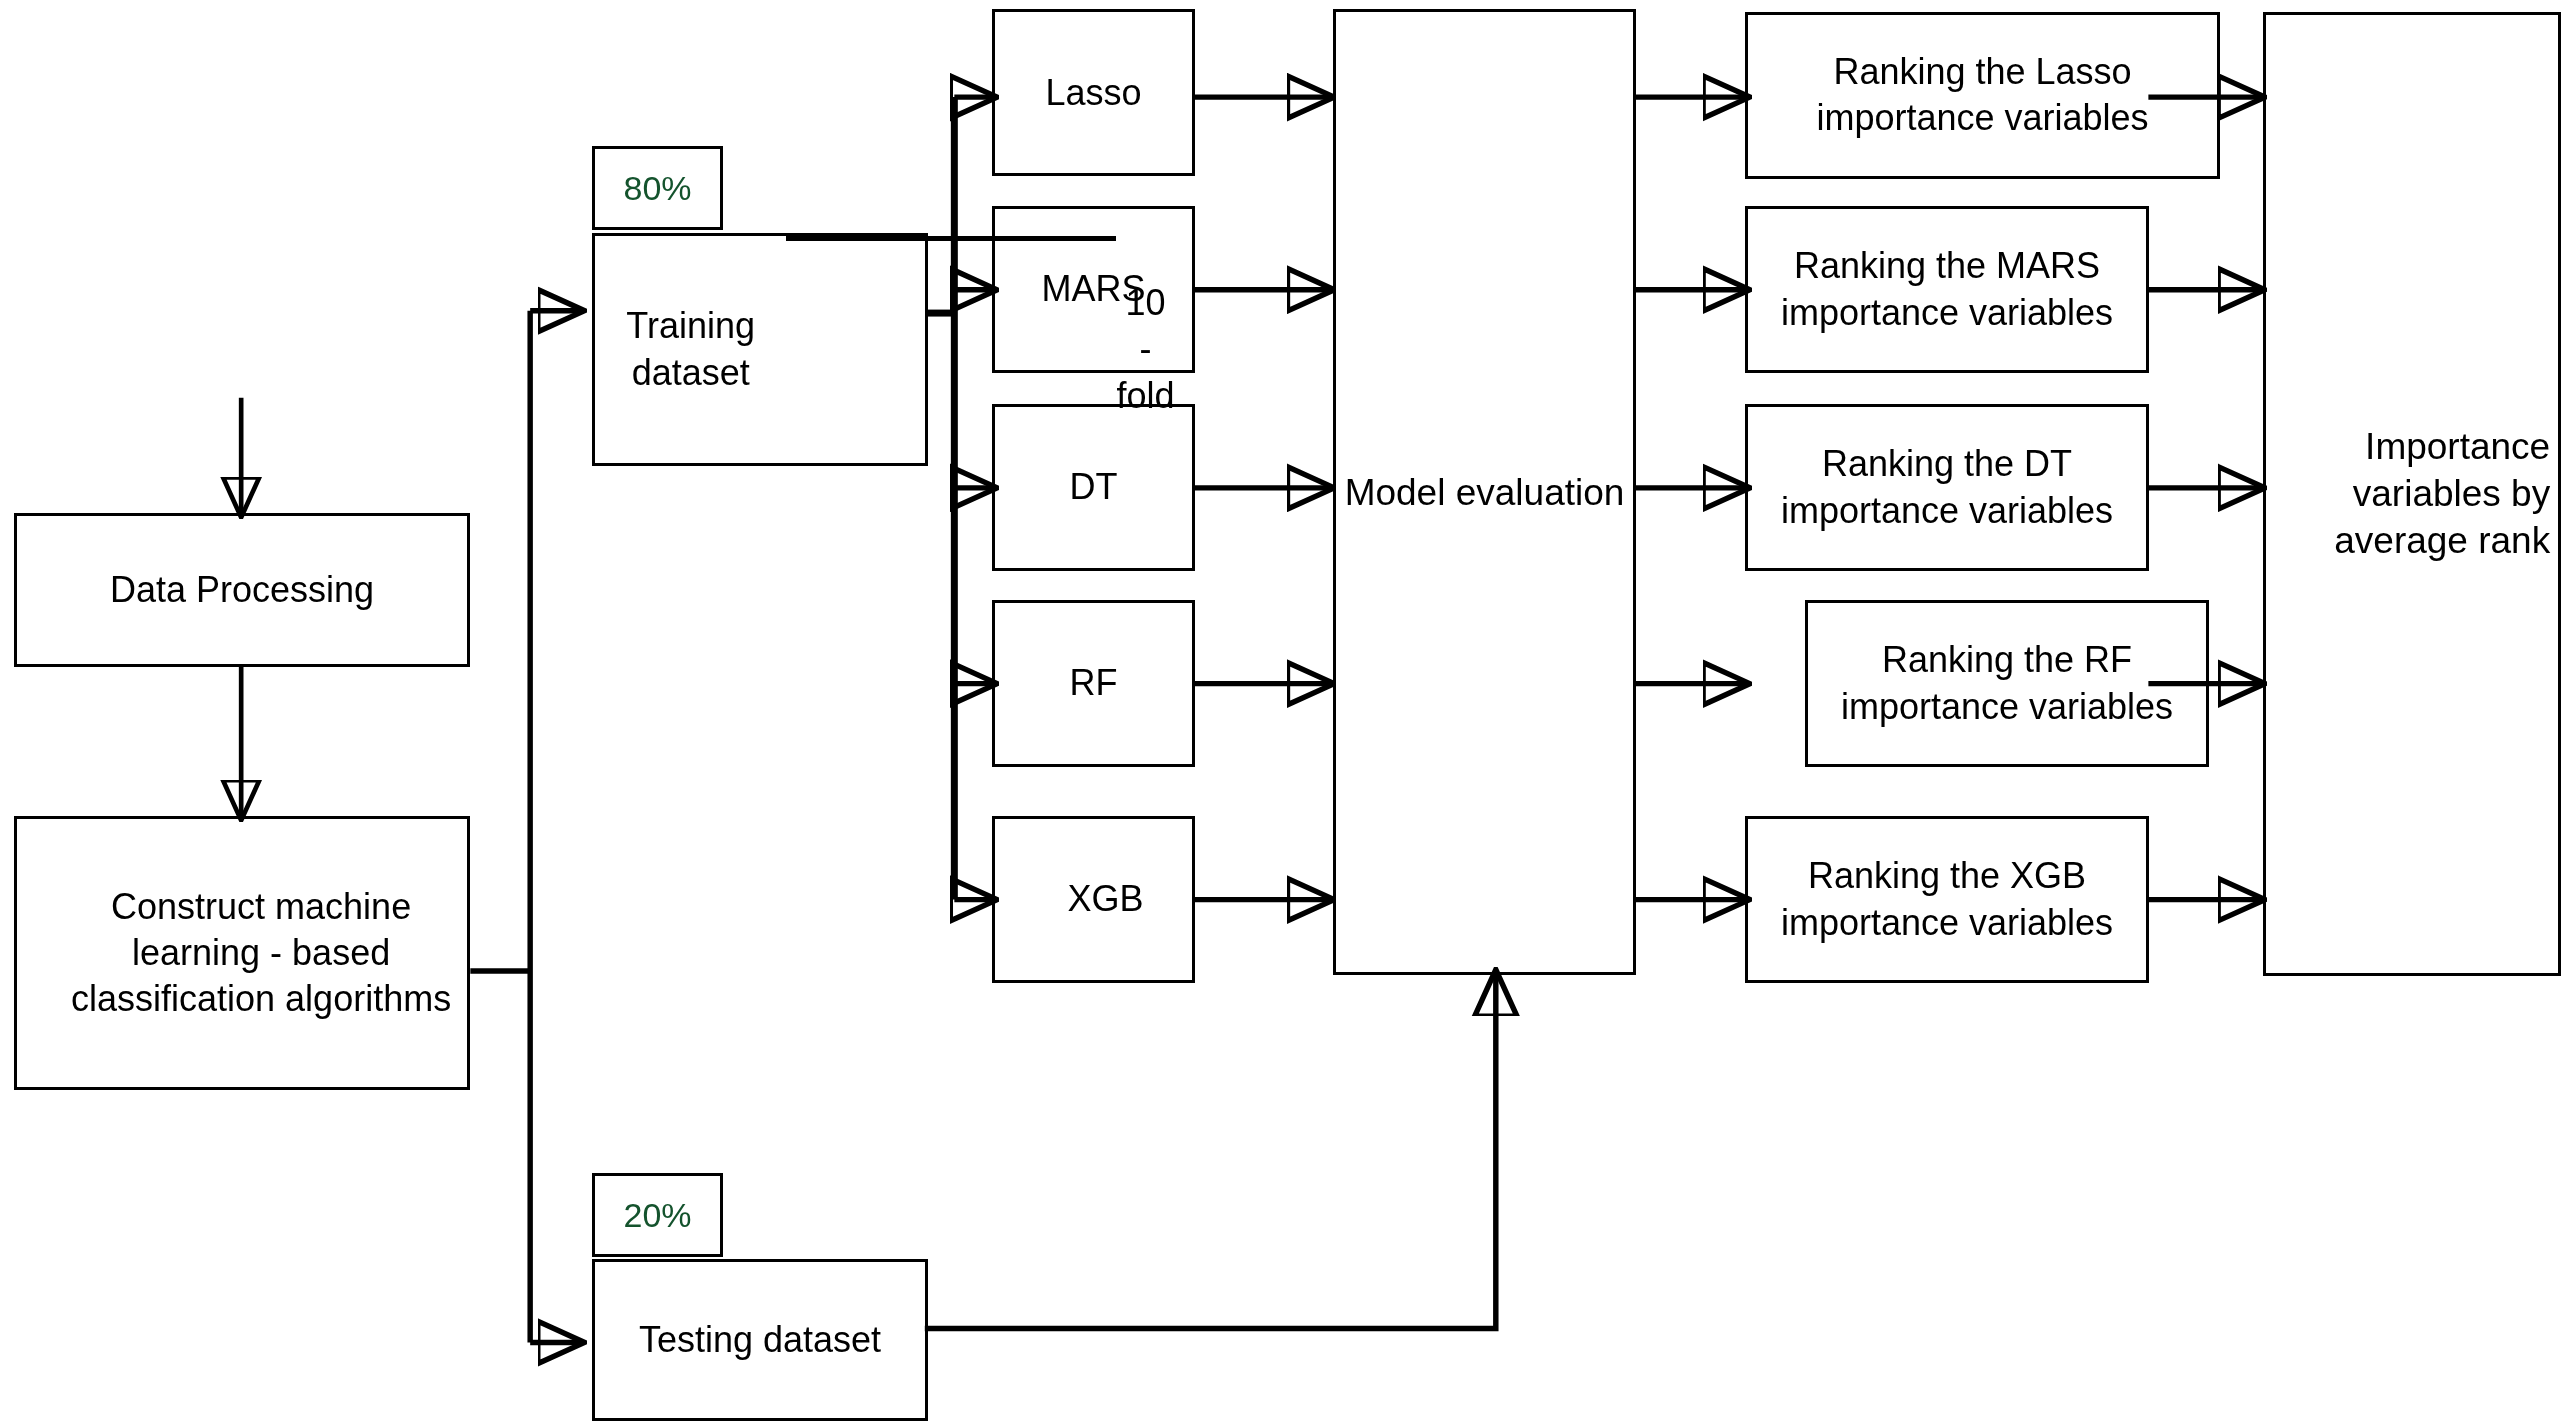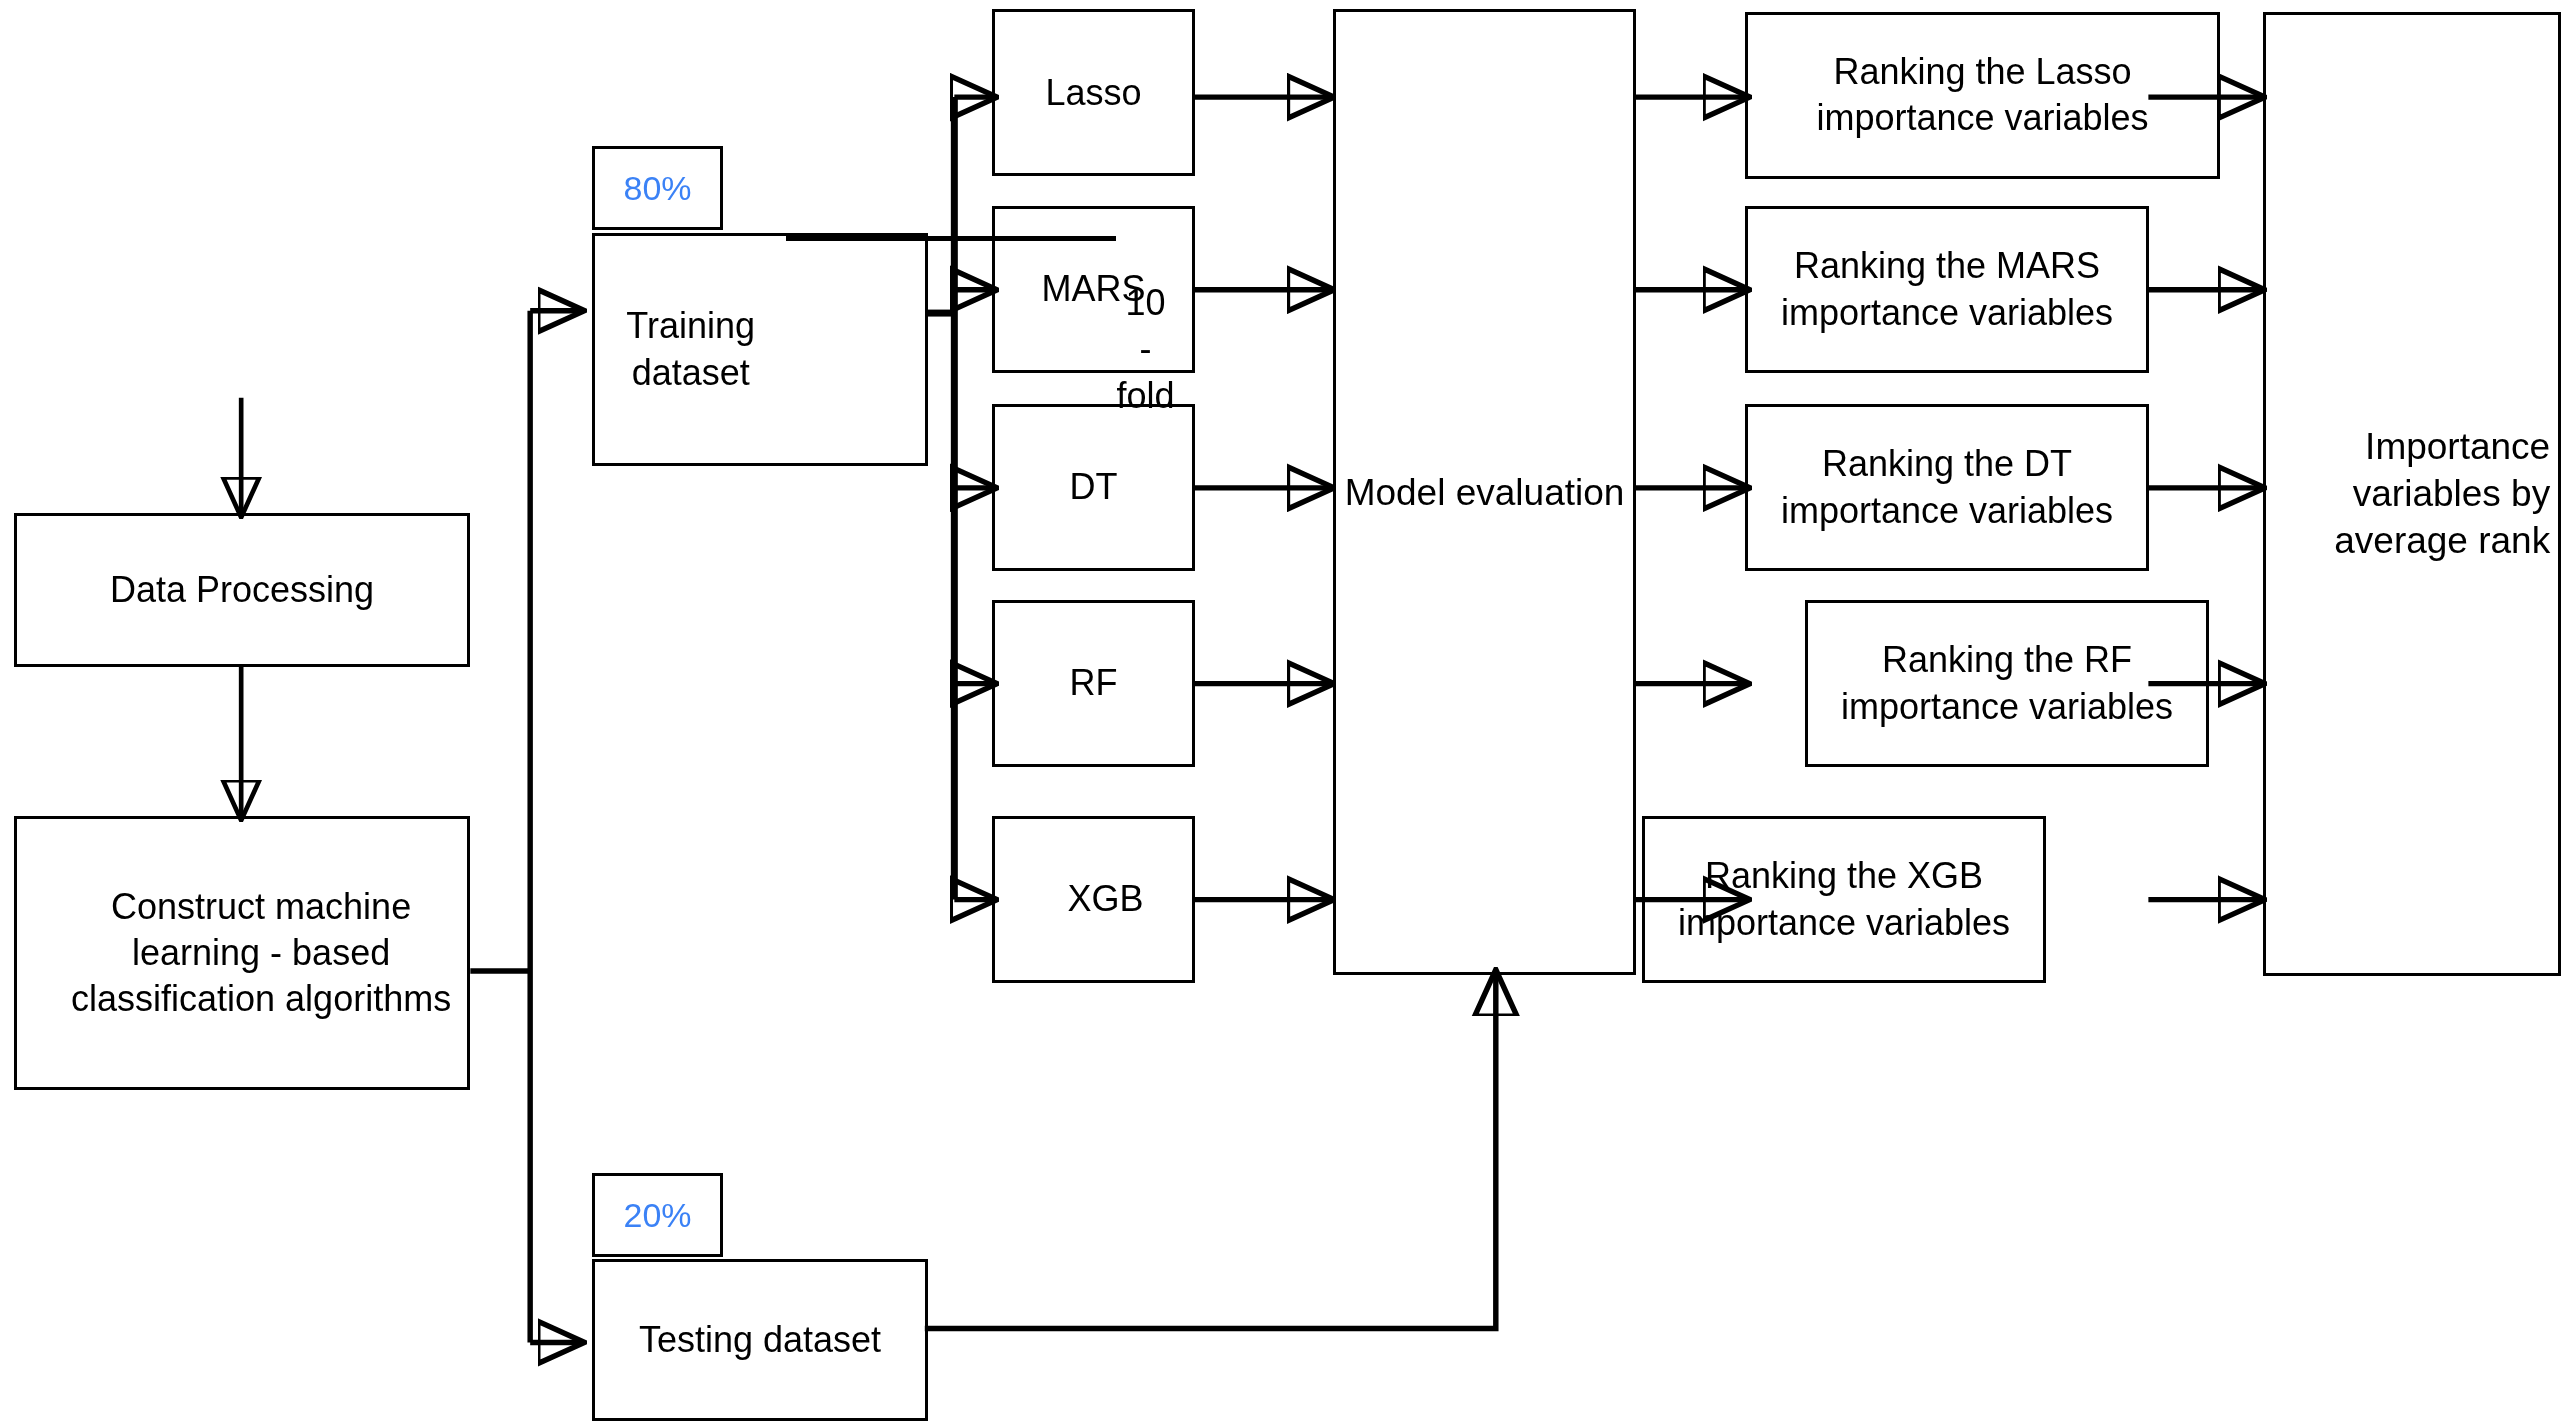--- a/index.html
+++ b/index.html
@@ -32,21 +32,21 @@
   .box.thin { border-width: 3.1px; }
   .pct {
     position: absolute;
     box-sizing: border-box;
     border: 3.9px solid #000000;
     background: #ffffff;
     display: flex;
     align-items: center;
     justify-content: center;
     font-size: 34px;
-    color: #3b82f6;
+    color: #14532d;
     z-index: 6;
   }
   .split {
     position: absolute;
     box-sizing: border-box;
     border: 3.9px solid #000000;
     background: #ffffff;
     z-index: 5;
     display: flex;
     flex-direction: row;
@@ -191,21 +191,21 @@
   </div>
 
   <div class="box thin" style="left:1745px; top:404px; width:404px; height:167px;">
     <span>Ranking the DT importance variables</span>
   </div>
 
   <div class="box thin" style="left:1805px; top:600px; width:404px; height:167px;text-align:center;">
     <span>Ranking the RF importance variables</span>
   </div>
 
-  <div class="box thin" style="left:1642px; top:816px; width:404px; height:167px;">
+  <div class="box thin" style="left:1745px; top:816px; width:404px; height:167px;">
     <span>Ranking the XGB importance variables</span>
   </div>
 
   <div class="box" style="left:2263px; top:11.7px; width:298px; height:964px; font-size:37px;text-align:right;">
     <span>Importance variables by average rank</span>
   </div>
 
 </div>
 
 

